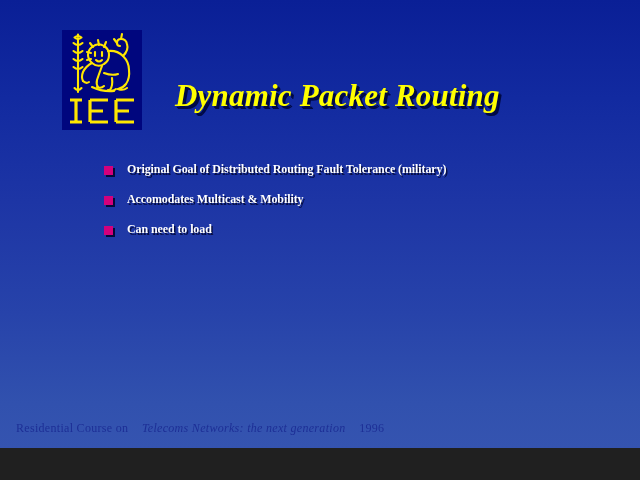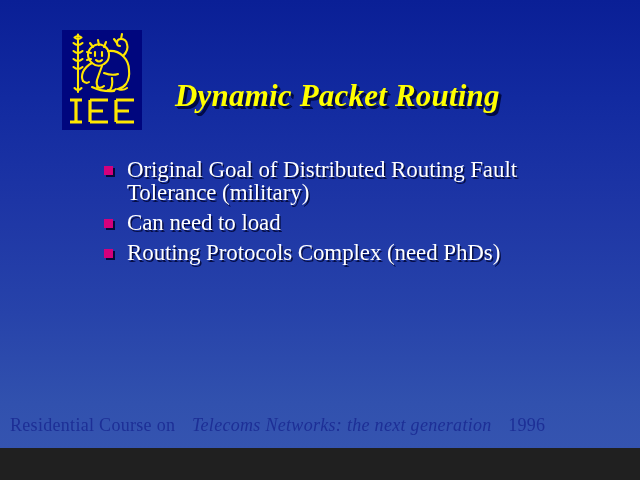--- a/index.html
+++ b/index.html
@@ -66,34 +66,34 @@
     flex: 0 0 auto;
     width: 9px;
     height: 9px;
     margin-top: 8px;
     margin-right: 14px;
     background: #d4007c;
     box-shadow: 2px 2px 0 #040a3a;
   }
   .bullet-text {
     flex: 1 1 auto;
-    font-size: 23px;
-    font-weight: normal;
+    font-size: 12px;
+    font-weight: bold;
     color: #ffffff;
     line-height: 23px;
     letter-spacing: -0.1px;
     text-shadow: 1.5px 1.5px 0 #060e44;
   }
 
   
   #footer {
     position: absolute;
-    left: 10px;
+    left: 16px;
     bottom: 12px;
-    font-size: 18px;
+    font-size: 12px;
     color: #1d2f96;
     white-space: nowrap;
     letter-spacing: 0.3px;
   }
   #footer .ital { font-style: italic; }
   #footer .sep { display: inline-block; width: 7px; }
   #page-number {
     position: absolute;
     right: 34px;
     bottom: 12px;
@@ -164,30 +164,30 @@
   <div id="title">Dynamic Packet Routing</div>
 
   <div id="bullets">
 
     <div class="bullet-row">
       <span class="bullet-mark"></span>
       <span class="bullet-text">Original Goal of Distributed Routing Fault Tolerance (military)</span>
     </div>
 
 
+    <div class="bullet-row">
+      <span class="bullet-mark"></span>
+      <span class="bullet-text">Accomodates Multicast &amp; Mobility</span>
+    </div>
 
     <div class="bullet-row">
       <span class="bullet-mark"></span>
       <span class="bullet-text">Can need to load</span>
     </div>
 
-    <div class="bullet-row">
-      <span class="bullet-mark"></span>
-      <span class="bullet-text">Routing Protocols Complex (need PhDs)</span>
-    </div>
 
   </div>
 
   <div id="footer">
     <span>Residential Course on</span>
     <span class="sep"></span>
     <span class="ital">Telecoms Networks: the next generation</span>
     <span class="sep"></span>
     <span>1996</span>
   </div>

